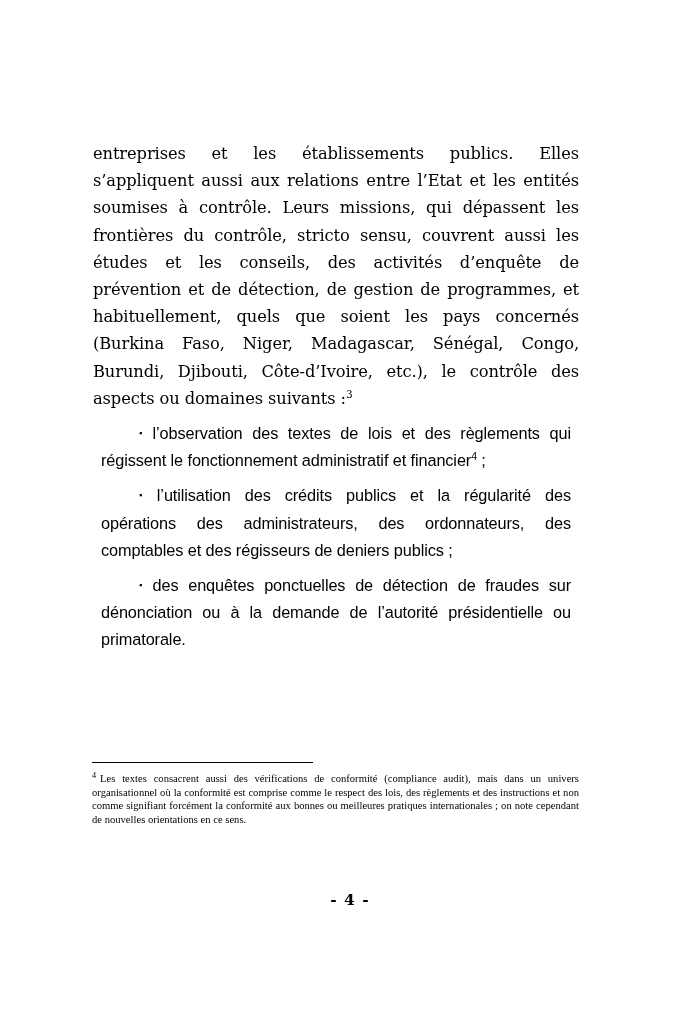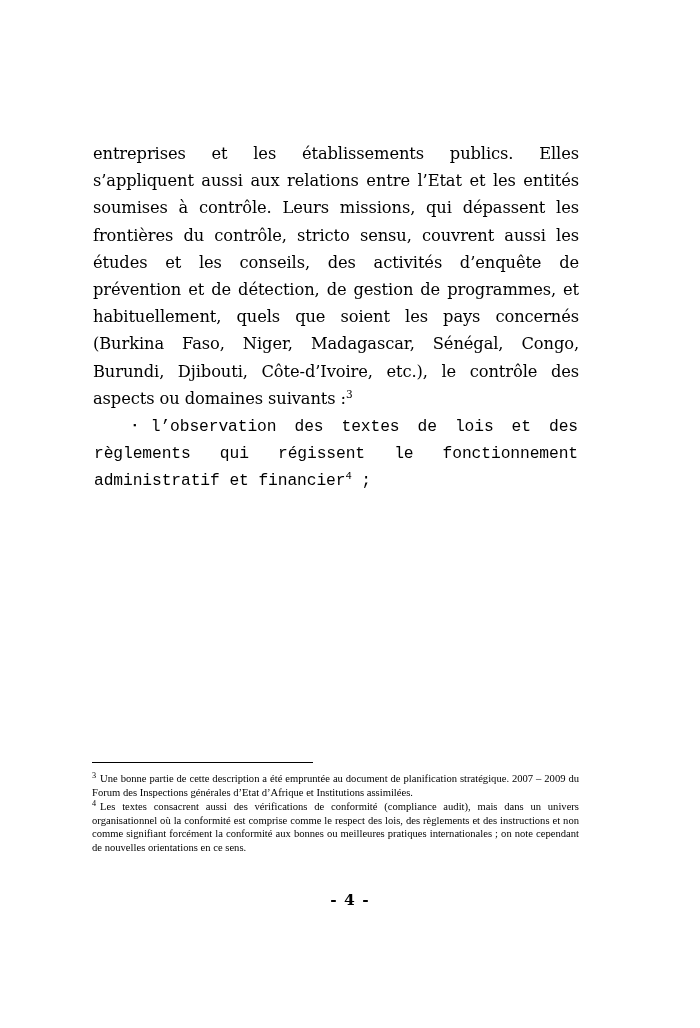--- a/index.html
+++ b/index.html
@@ -45,26 +45,26 @@
     word-spacing: 0px;
     hyphens: none;
   }
 
   .body-par.lead {
     text-indent: 0;
   }
 
   
   .bullet-par {
-    font-family: Liberation Mono, monospace;
+    font-family: Liberation Sans, sans-serif;
     font-size: 16.3px;
     line-height: 27.2px;
     text-align: justify;
     text-justify: inter-word;
-    margin: 1px;
+    margin: 8px;
     padding: 0;
     text-indent: 38px;
     letter-spacing: -0.1px;
     hyphens: none;
   }
 
   .bullet-glyph {
     font-size: 9px;
     vertical-align: 3px;
     letter-spacing: 0;
@@ -129,28 +129,29 @@
 <body>
 
 <div class="page">
 
   <div class="content">
 
     <p class="body-par lead"><span>entreprises et les établissements publics. Elles s’appliquent aussi aux relations entre l’Etat et les entités soumises à contrôle. Leurs missions, qui dépassent les frontières du contrôle, stricto sensu, couvrent aussi les études et les conseils, des activités d’enquête de prévention et de détection, de gestion de programmes, et habituellement, quels que soient les pays concernés (Burkina Faso, Niger, Madagascar, Sénégal, Congo, Burundi, Djibouti, Côte-d’Ivoire, etc.), le contrôle des aspects ou domaines suivants :</span><sup class="fn">3</sup></p>
 
     <p class="bullet-par"><span class="bullet-glyph">▪</span><span>l’observation des textes de lois et des règlements qui régissent le fonctionnement administratif et financier</span><sup class="fn">4</sup><span> ;</span></p>
 
+    <p class="bullet-par"><span class="bullet-glyph">▪</span><span>l’utilisation des crédits publics et la régularité des opérations des administrateurs, des ordonnateurs, des comptables et des régisseurs de deniers publics ;</span></p>
 
 
 
+    <p class="bullet-par"><span class="bullet-glyph">▪</span><span>des enquêtes ponctuelles de détection de fraudes sur dénonciation ou à la demande de l’autorité présidentielle ou primatorale.</span></p>
 
   </div>
 
   <div class="footnote-rule"></div>
 
   <div class="footnotes">
-    <p class="footnote"><sup>3</sup><span>Une bonne partie de cette description a été empruntée au document de planification stratégique. 2007 – 2009 du Forum des Inspections générales d’Etat d’Afrique et Institutions assimilées.</span></p>
     <p class="footnote"><sup>4</sup><span>Les textes consacrent aussi des vérifications de conformité (compliance audit), mais dans un univers organisationnel où la conformité est comprise comme le respect des lois, des règlements et des instructions et non comme signifiant forcément la conformité aux bonnes ou meilleures pratiques internationales ; on note cependant  de nouvelles orientations en ce sens.</span></p>
   </div>
 
   <div class="page-number">- 4 -</div>
 
 </div>
 
 </body></html>

